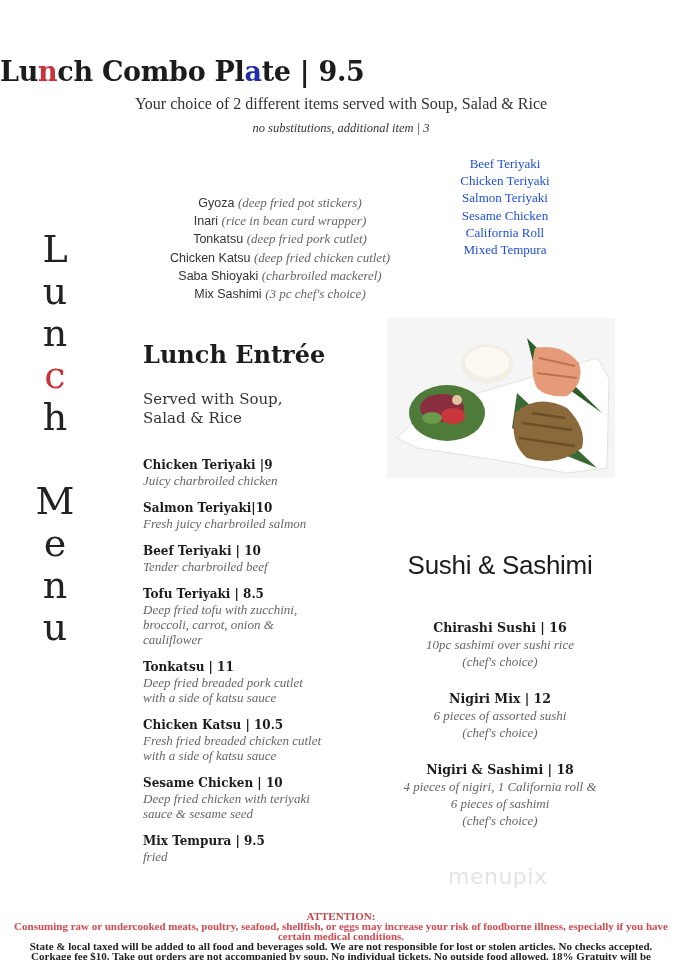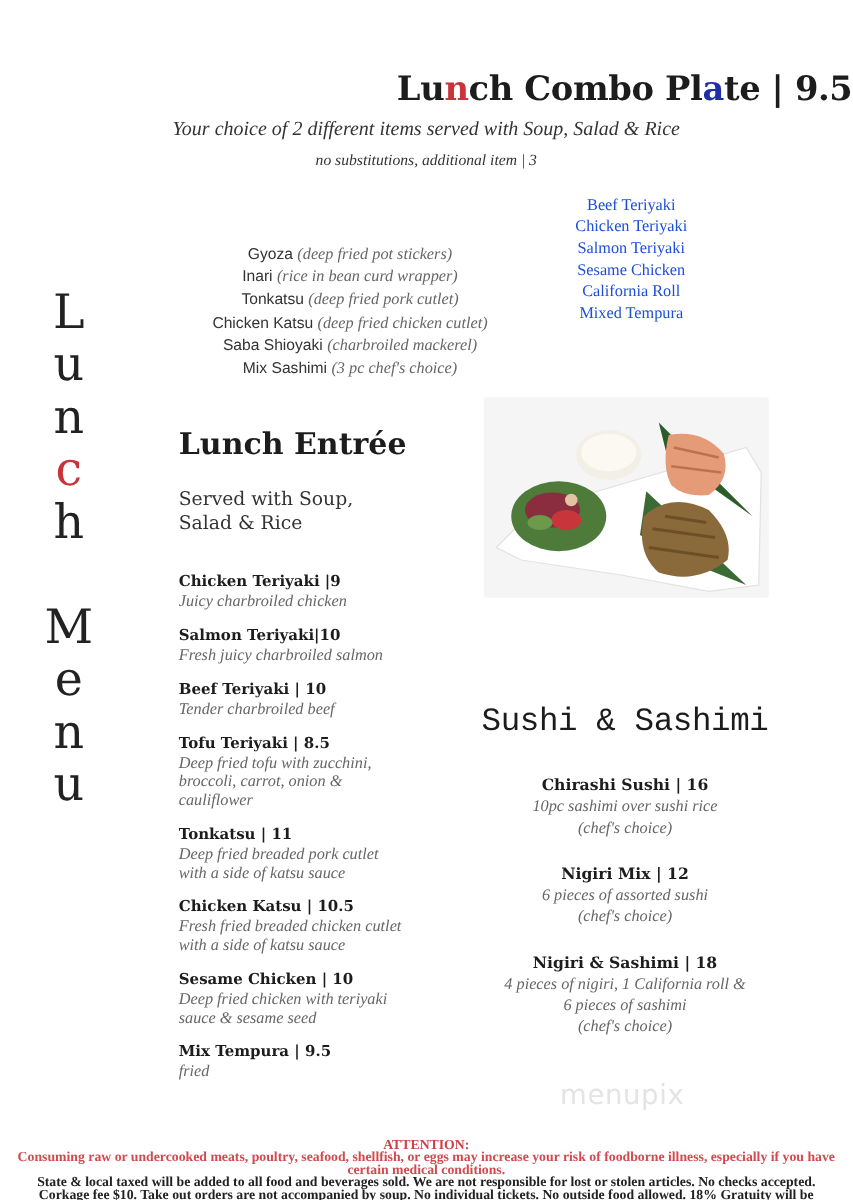--- a/index.html
+++ b/index.html
@@ -2,24 +2,24 @@
 <html><head>
 <meta charset="utf-8">
 <style>
   * { margin: 0; padding: 0; box-sizing: border-box; }
   html, body { width: 682px; height: 960px; background: #ffffff; overflow: hidden; }
   body { position: relative; font-family: "DejaVu Serif", serif; color: #222; }
 
   .abs { position: absolute; }
 
   
-  .title { left: 0; width: 682px; top: 56px; text-align: right; font-family: "DejaVu Serif", serif; font-weight: bold; font-size: 27px; color: #1c1c1c; letter-spacing: -0.3px; }
+  .title { left: 0; width: 682px; top: 56px; text-align: left; font-family: "DejaVu Serif", serif; font-weight: bold; font-size: 27px; color: #1c1c1c; letter-spacing: -0.3px; }
   .title .red { color: #c8343a; }
   .title .blue { color: #1e2fa8; }
-  .subtitle { left: 0; width: 682px; top: 95px; text-align: center; font-family: "Liberation Serif", serif; font-style: italic; font-size: 16px; color: #333; }
+  .subtitle { left: 0; width: 682px; top: 95px; text-align: center; font-family: "Liberation Serif", serif; font-size: 16px; color: #333; }
   .note { left: 0; width: 682px; top: 121px; text-align: center; font-family: "Liberation Serif", serif; font-style: italic; font-size: 12.5px; color: #333; }
 
   .combo-left { left: 150px; width: 260px; top: 155px; text-align: center; font-family: "Liberation Sans", sans-serif; font-size: 12.5px; line-height: 17.2px; color: #333; margin-top: 39px; }
   .combo-left .desc { font-style: italic; color: #666; font-family: "Liberation Serif", serif; font-size: 13px; }
   .combo-right { left: 435px; width: 140px; top: 155px; text-align: center; font-family: "Liberation Serif", serif; font-size: 13px; line-height: 17.2px; color: #1d4ed8; }
 
   
   .side { left: 30px; width: 50px; top: 228px; text-align: center; font-family: "DejaVu Serif", serif; font-size: 38px; line-height: 48px; color: #222; }
   .side .ch { display: block; height: 42px; line-height: 42px; }
   .side .ch.red { color: #c8343a; }
@@ -31,21 +31,21 @@
 
   .entree-list { left: 143px; top: 458px; width: 210px; }
   .item { margin-bottom: 13px; }
   .item-name { font-family: "DejaVu Serif", serif; font-weight: bold; font-size: 12px; color: #1c1c1c; line-height: 15px; }
   .item-desc { font-family: "Liberation Serif", serif; font-style: italic; font-size: 13px; color: #666; line-height: 15px; }
 
   
   .photo { left: 387px; top: 318px; width: 228px; height: 160px; background: #f4f4f4; overflow: hidden; border-radius: 2px; }
 
   
-  .sushi-title { left: 380px; width: 240px; top: 550px; text-align: center; font-family: Liberation Mono, monospace; font-size: 26px; color: #1c1c1c; letter-spacing: -0.3px; margin-top: 12px; }
+  .sushi-title { left: 380px; width: 240px; top: 550px; text-align: center; font-family: Liberation Sans, sans-serif; font-size: 26px; color: #1c1c1c; letter-spacing: -0.3px; }
   .sushi-list { left: 395px; width: 210px; top: 619px; text-align: center; }
   .sushi-item { margin-bottom: 20px; }
   .sushi-item .item-name { font-size: 12.5px; line-height: 17px; }
   .sushi-item .item-desc { line-height: 17px; }
 
   .watermark { left: 448px; top: 864px; font-family: "DejaVu Sans", sans-serif; font-size: 22px; color: #e4e4e4; letter-spacing: 0.5px; }
 
   
   .footer { left: 0; width: 682px; top: 911px; text-align: center; font-family: "Liberation Serif", serif; font-size: 11px; line-height: 10px; font-weight: bold; }
   .footer .att { color: #c6454b; }

